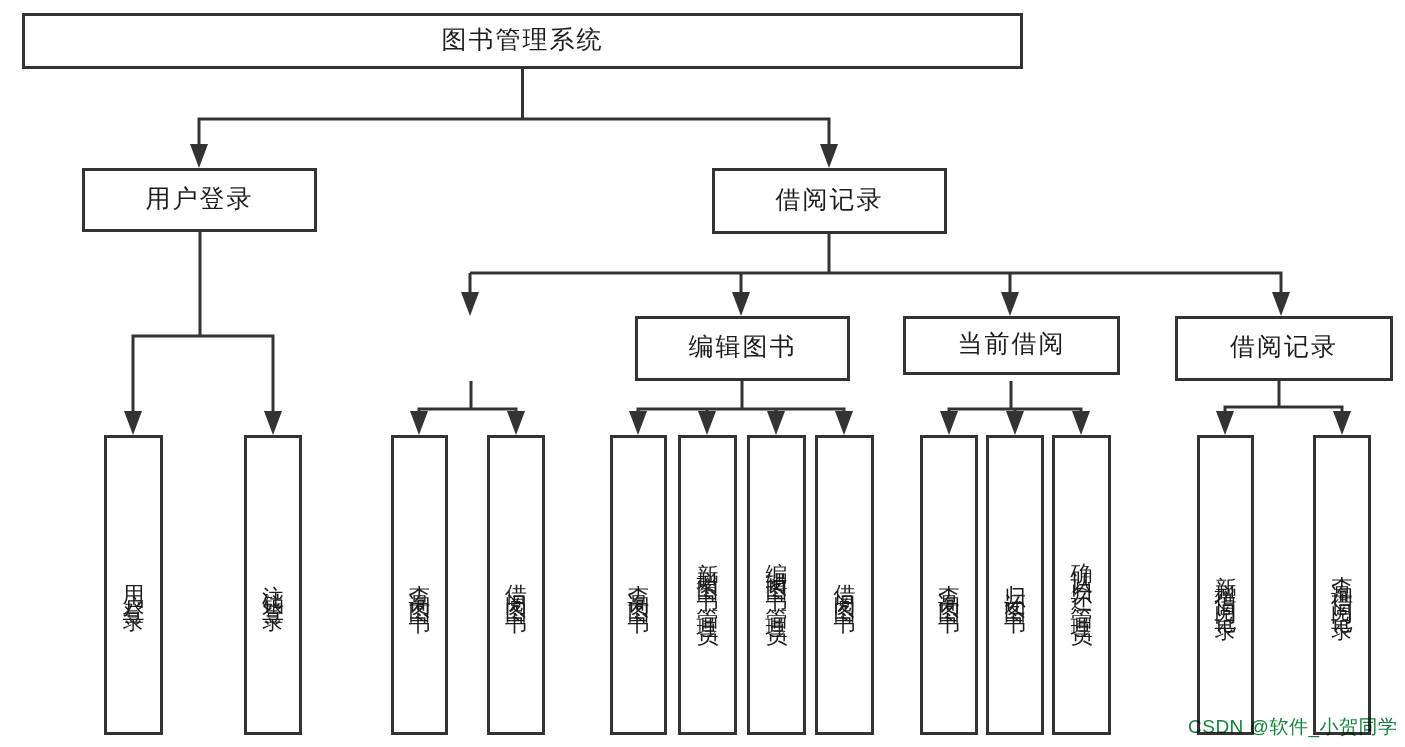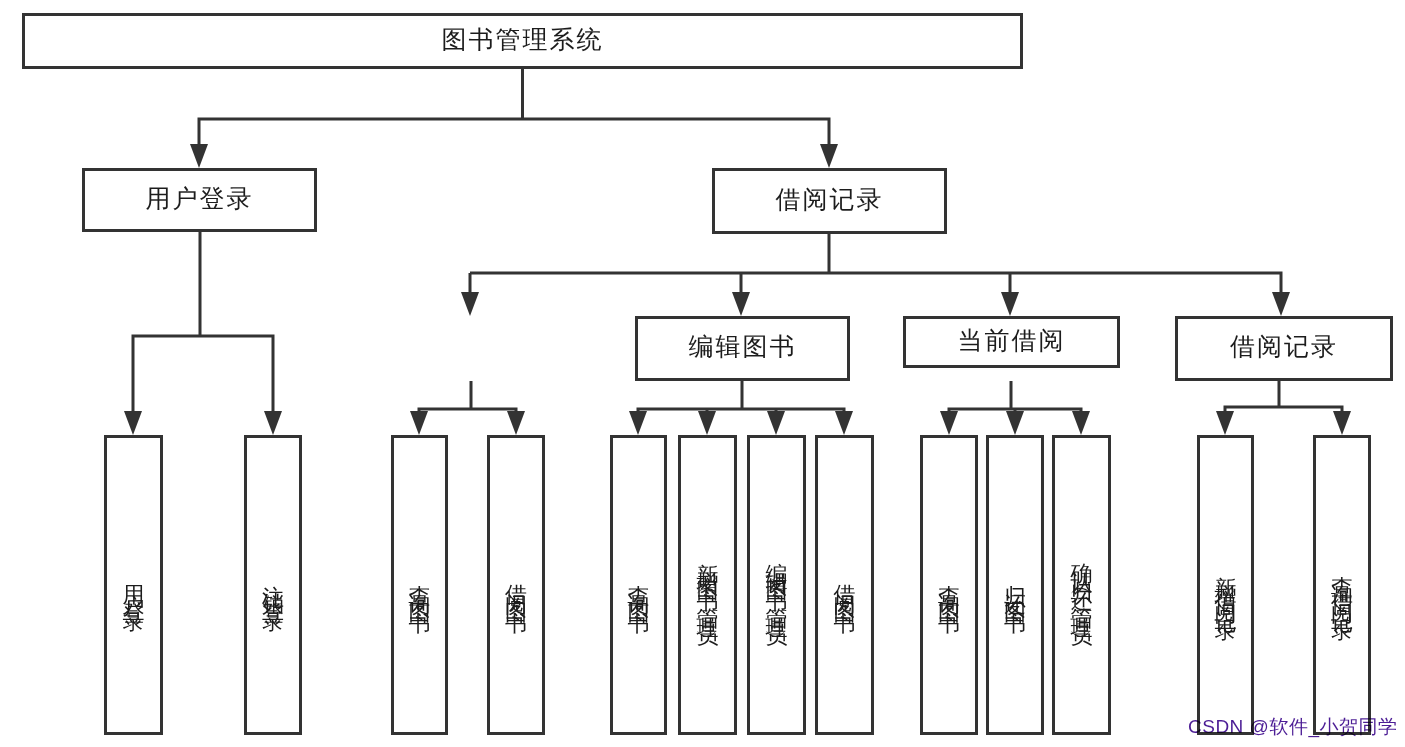--- a/index.html
+++ b/index.html
@@ -30,21 +30,21 @@
     font-size: 22px;
     letter-spacing: 9px;
     white-space: nowrap;
   }
   .watermark {
     position: absolute;
     left: 1188px;
     top: 714px;
     font-size: 19px;
     letter-spacing: 0.5px;
-    color: #4c1d95;
+    color: #15803d;
     mix-blend-mode: multiply;
     z-index: 5;
     white-space: nowrap;
   }
 </style>
 </head>
 <body>
 
 <div class="canvas">
 
@@ -104,21 +104,21 @@
       <polygon points="1342,435 1333,411 1351,411"></polygon>
     </g>
   </svg>
 
   <div class="node h" style="left:22px; top:13px; width:1001px; height:56px;">图书管理系统</div>
 
   <div class="node h" style="left:82px; top:168px; width:235px; height:64px;">用户登录</div>
   <div class="node h" style="left:712px; top:168px; width:235px; height:66px;">借阅记录</div>
 
   <div class="node h" style="left:635px; top:316px; width:215px; height:65px;">编辑图书</div>
-  <div class="node h" style="left:903px; top:316px; width:217px; height:52px;">当前借阅</div>
+  <div class="node h" style="left:903px; top:316px; width:217px; height:59px;">当前借阅</div>
   <div class="node h" style="left:1175px; top:316px; width:218px; height:65px;">借阅记录</div>
 
   <div class="node v" style="left:104px; top:435px; width:59px; height:300px;">用户登录</div>
   <div class="node v" style="left:244px; top:435px; width:58px; height:300px;">注销登录</div>
 
   <div class="node v" style="left:391px; top:435px; width:57px; height:300px;">查询图书</div>
   <div class="node v" style="left:487px; top:435px; width:58px; height:300px;">借阅图书</div>
 
   <div class="node v" style="left:610px; top:435px; width:57px; height:300px;">查询图书</div>
   <div class="node v" style="left:678px; top:435px; width:59px; height:300px;">新增图书（管理员）</div>

